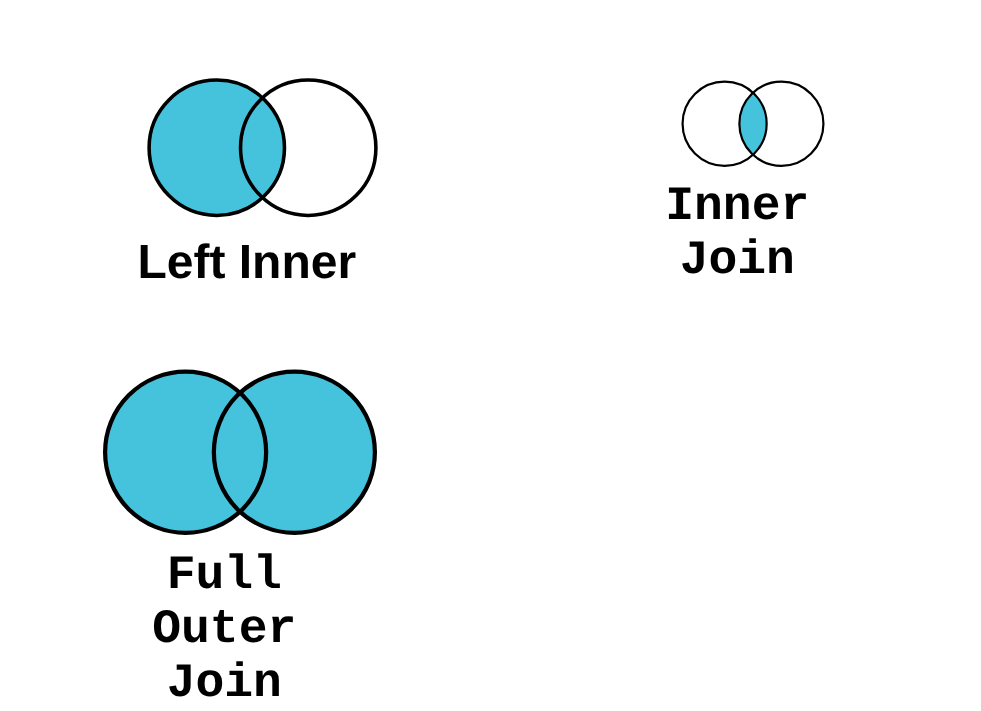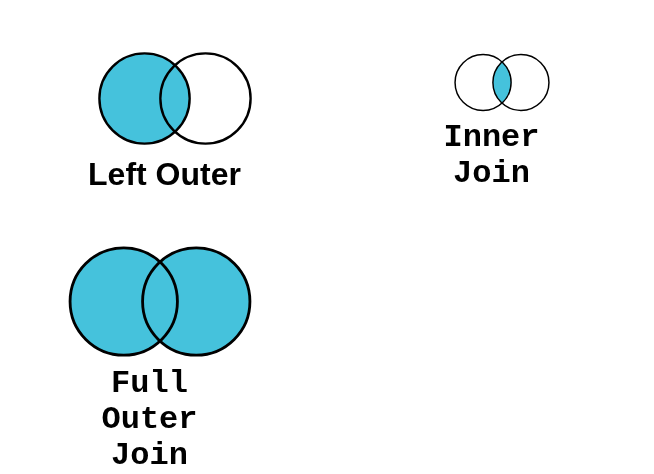--- a/index.html
+++ b/index.html
@@ -63,21 +63,21 @@
         <clipPath id="clip-a">
             <circle cx="138.5" cy="60" r="57"></circle>
           </clipPath>
       </defs>
       <circle cx="61.5" cy="60" r="57" fill="#45C2DC"></circle>
       <circle cx="138.5" cy="60" r="57" fill="#FFFFFF"></circle>
       <circle cx="61.5" cy="60" r="57" clip-path="url(#clip-a)" fill="#45C2DC"></circle>
       <circle class="outline" cx="61.5" cy="60" r="57" stroke="#000000"></circle>
       <circle class="outline" cx="138.5" cy="60" r="57" stroke="#000000"></circle>
     </svg>
-    <figcaption class="diagram-label">Left Outer</figcaption>
+    <figcaption class="diagram-label">Left Inner</figcaption>
   </figure>
 
 
   <figure class="quadrant q-left row2" style="margin:0">
     <svg class="venn" viewBox="0 0 200 120" xmlns="http://www.w3.org/2000/svg">
       <defs>
         <clipPath id="clip-c">
             <circle cx="138.5" cy="60" r="57"></circle>
           </clipPath>
       </defs>

